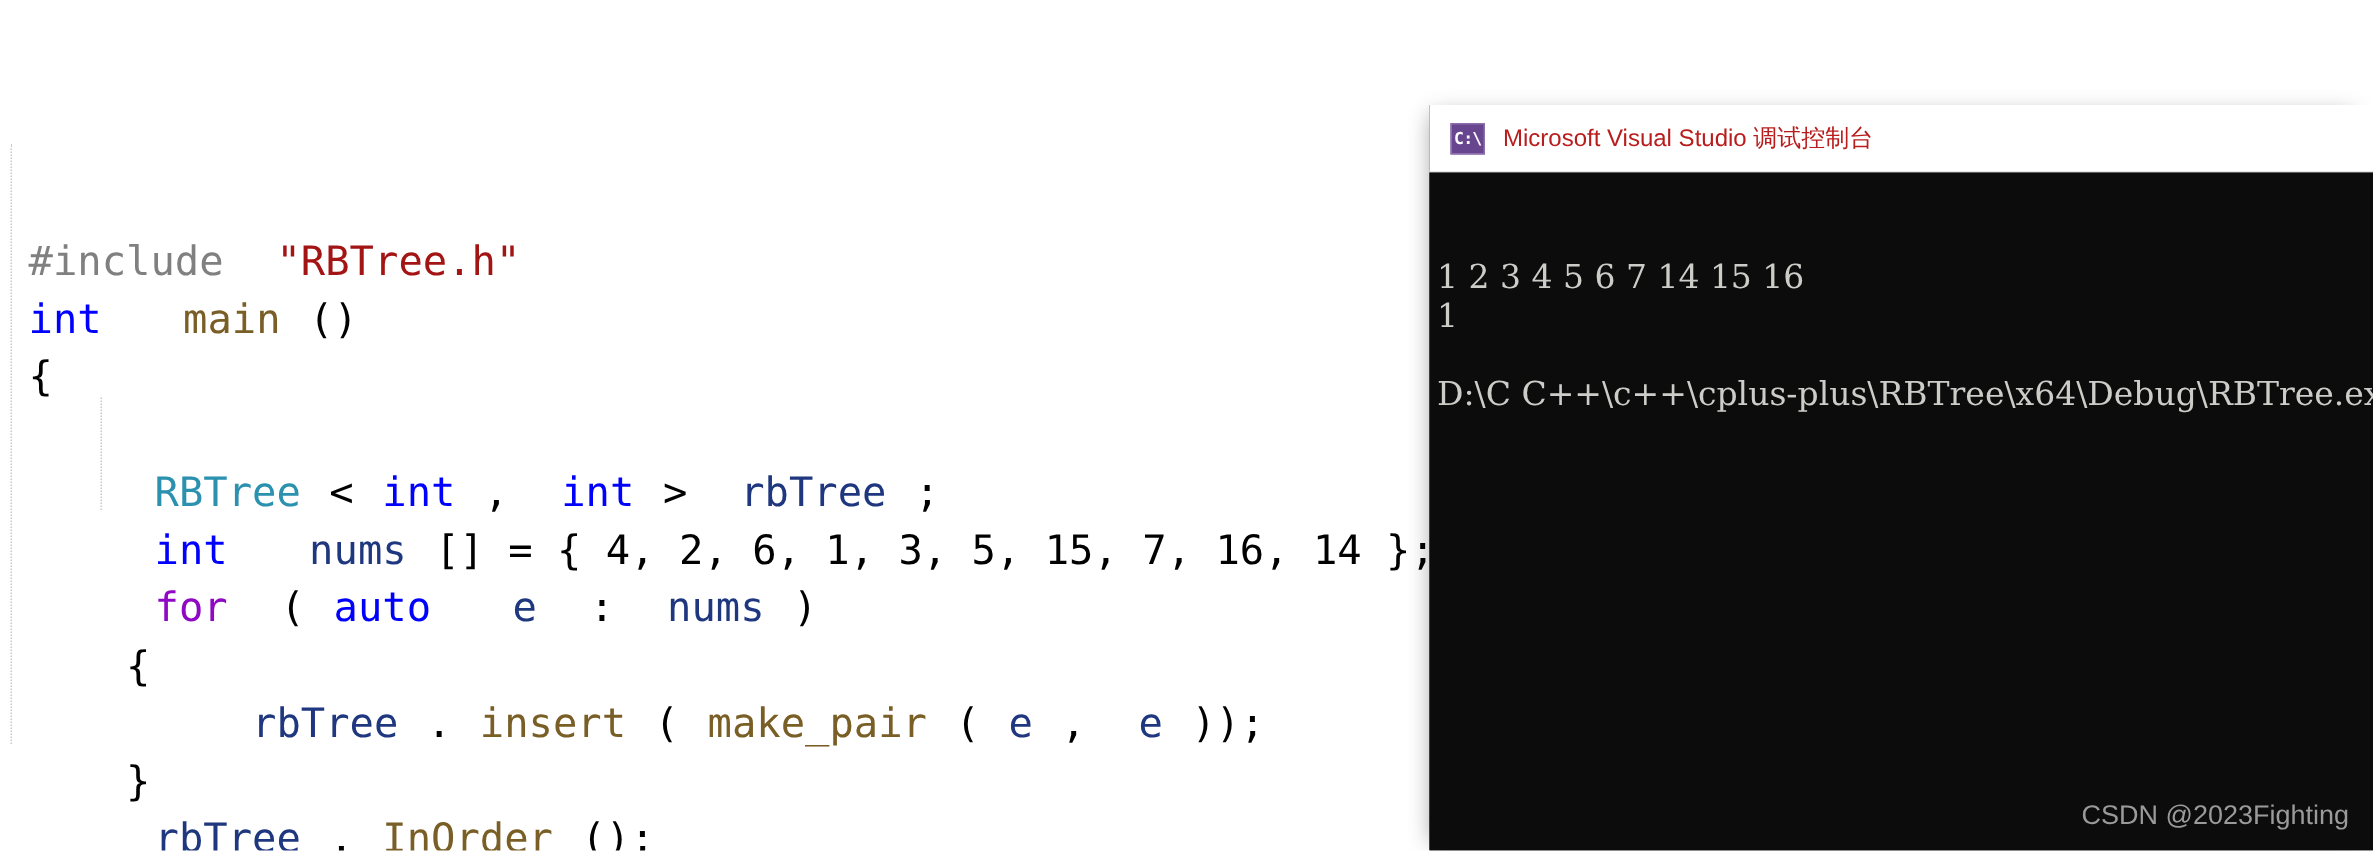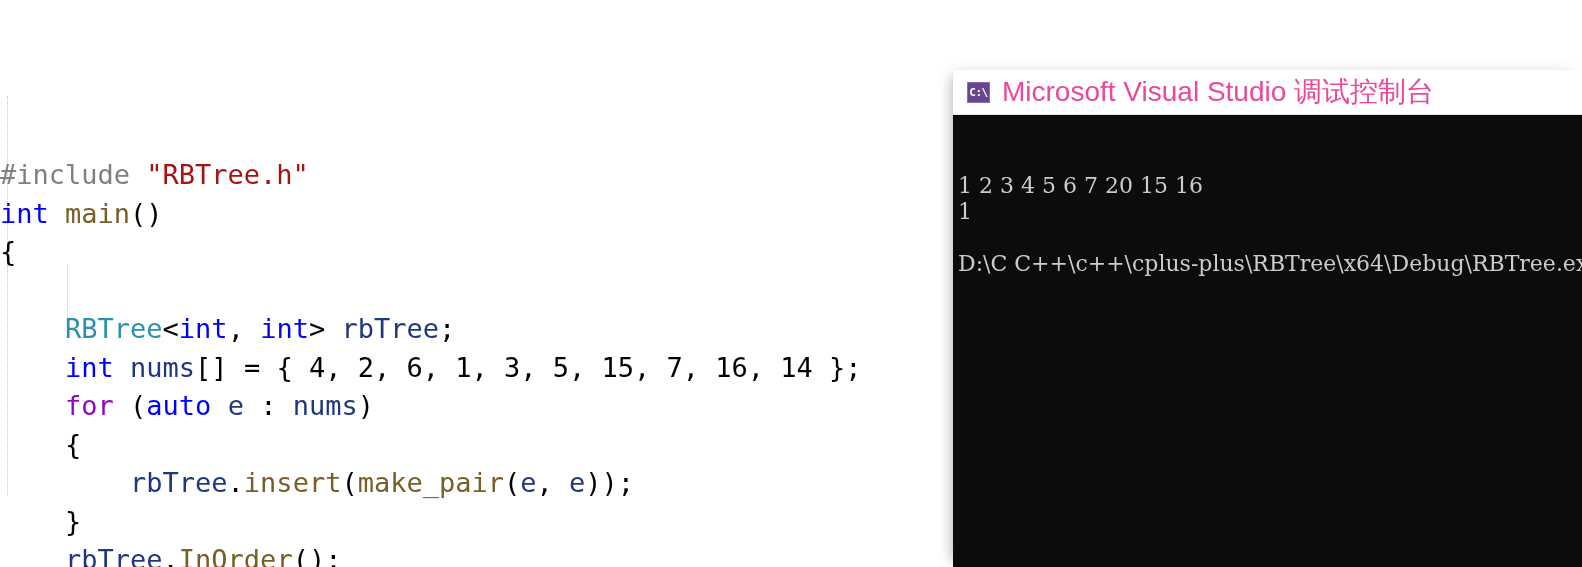--- a/index.html
+++ b/index.html
@@ -15,21 +15,21 @@
   #editor {
     position:absolute; left:0; top:0; width:960px; height:567px;
     background:#ffffff;
     font-family:"DejaVu Sans Mono", monospace;
     font-size:27px;
     line-height:38.5px;
     white-space:pre;
     padding-top:2px;
   }
   .code-line { height:38.5px; white-space:pre; position:relative; }
-  .tok { white-space:pre; }
+  .tok { white-space:pre;margin-left:19px; }
 
   
   .guide {
     position:absolute;
     width:1px;
     border-left:1px dotted #c8c8c8;
   }
   #guide-a { left:7px;  top:96px;  height:400px; }
   #guide-b { left:67px; top:265px; height:75px; }
 
@@ -47,21 +47,21 @@
   }
   #console-icon {
     width:23px; height:21px; background:#68458f;
     border:1px solid #8d6fae;
     display:flex; align-items:center; justify-content:center;
     color:#ffffff; font-size:11px; font-weight:bold;
     font-family:"DejaVu Sans Mono", monospace;
     letter-spacing:-0.5px; flex:0 0 auto;
   }
   #console-title {
-    margin-left:12px; font-size:28px; color:#ec4899;
+    margin-left:12px; font-size:16px; color:#b91c1c;
     font-family:"Liberation Sans", sans-serif;
     white-space:nowrap;
   }
   #console-body {
     position:relative;
     height:452px; background:#0c0c0c;
     padding:6px 0 0 5px;
     font-family:"DejaVu Serif", serif;
     font-size:22px; line-height:26px;
     color:#ccccc8; white-space:pre;
@@ -88,18 +88,19 @@
   </div>
 
   <div id="console-window">
 
     <div id="console-titlebar">
       <div id="console-icon">C:\</div>
       <div id="console-title">Microsoft Visual Studio 调试控制台</div>
     </div>
 
     <div id="console-body">
-      <div id="console-output"><div class="con-line">1 2 3 4 5 6 7 20 15 16</div><div class="con-line">1</div><div class="con-blank">&nbsp;</div><div class="con-line">D:\C C++\c++\cplus-plus\RBTree\x64\Debug\RBTree.exe</div></div>
+      <div id="console-output"><div class="con-line">1 2 3 4 5 6 7 14 15 16</div><div class="con-line">1</div><div class="con-blank">&nbsp;</div><div class="con-line">D:\C C++\c++\cplus-plus\RBTree\x64\Debug\RBTree.exe</div></div>
+      <div id="watermark">CSDN @2023Fighting</div>
     </div>
 
   </div>
 
 </div>
 
 </body></html>

